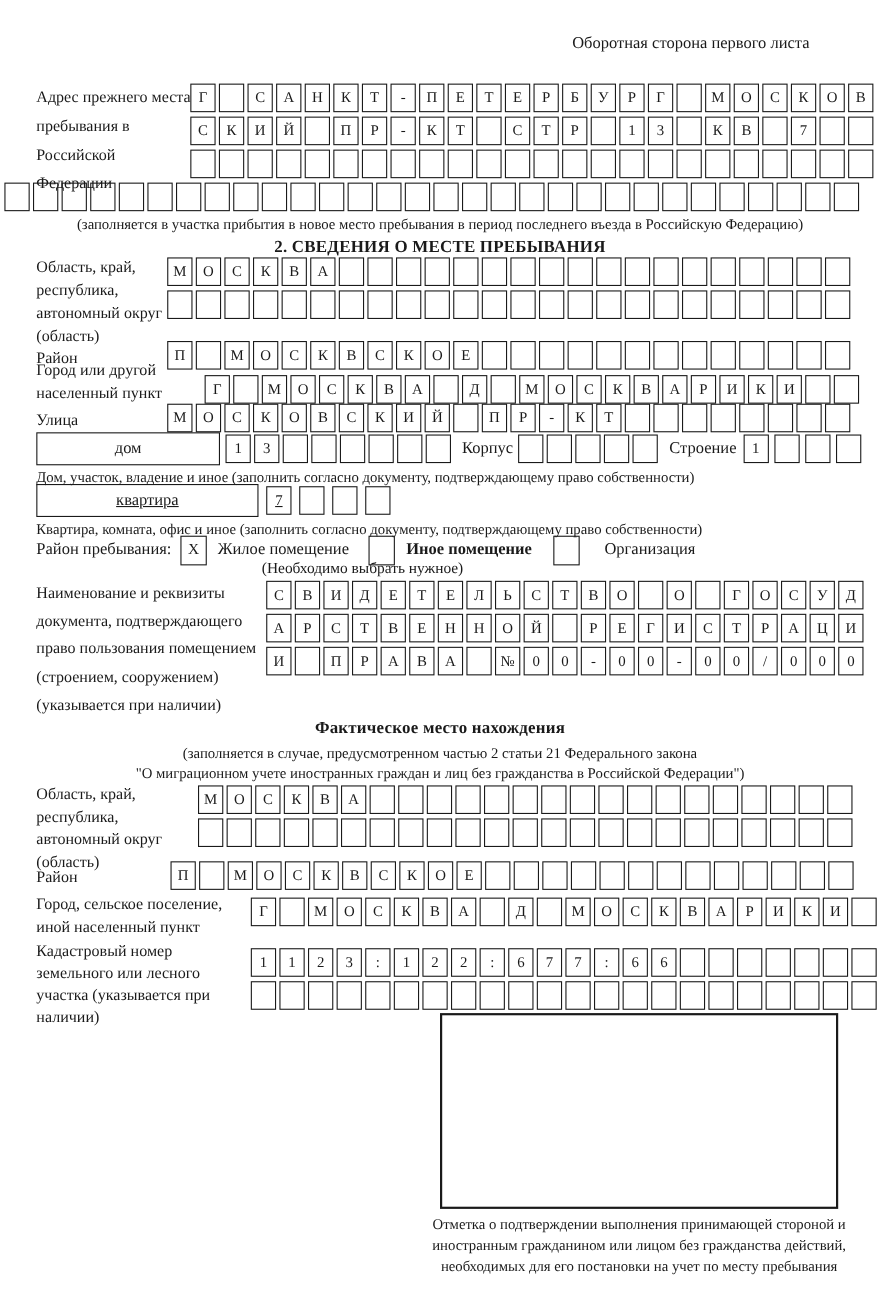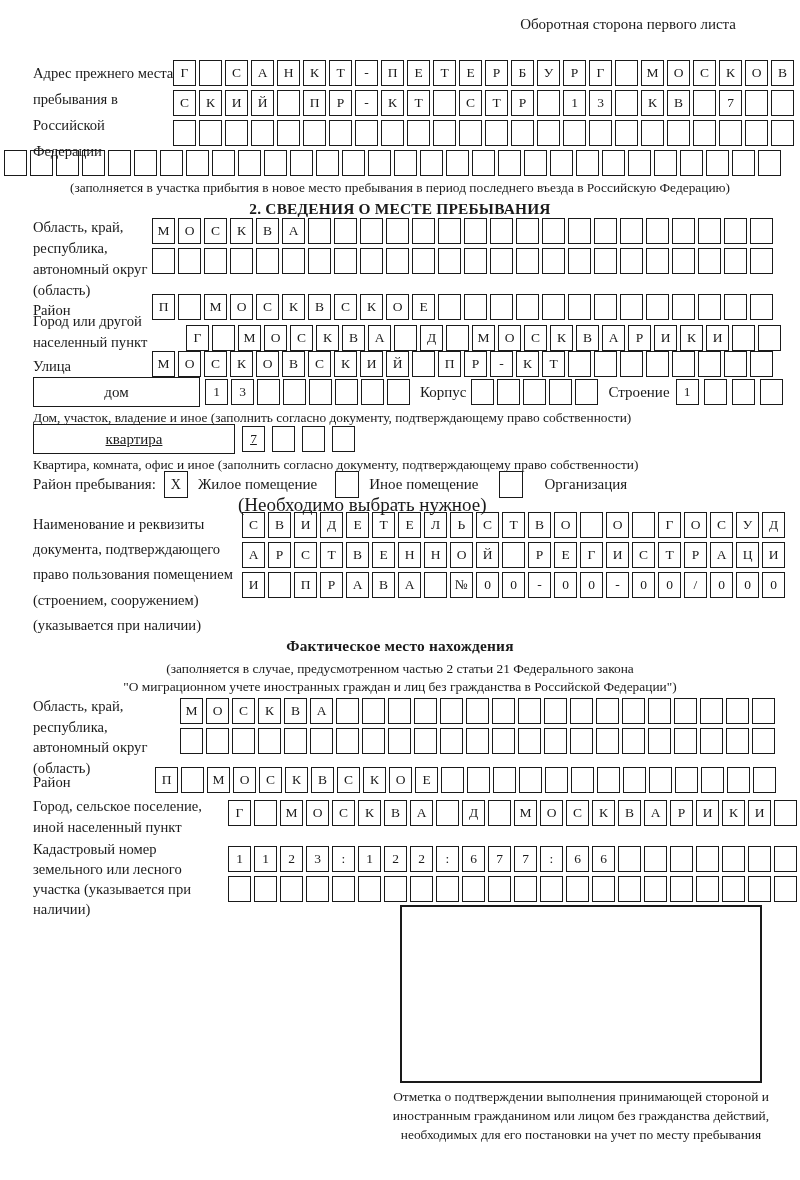--- a/index.html
+++ b/index.html
@@ -1,20 +1,20 @@
 <!DOCTYPE html>
 <html><head>
 <meta charset="utf-8">
 <style>
   html,body{margin:0;padding:0;background:#e8e8e8;}
   .page{
     position:relative;width:800px;height:1180px;margin:0 auto;background:#ffffff;
     font-family:"Liberation Serif","DejaVu Serif",serif;color:#1a1a1a;overflow:hidden;
   }
-  .abs{position:absolute;}
+  .abs{position:absolute;margin-top:16px;}
   .corner{font-size:15px;}
   .lbl{font-size:14.6px;line-height:26px;}
   .lbl-tight{font-size:14.6px;line-height:21px;}
   .cap{font-size:13.4px;white-space:nowrap;}
   .center{left:0;right:0;text-align:center;}
   .hd{font-size:15.4px;font-weight:bold;letter-spacing:.2px;}
   .rows{display:flex;flex-direction:column;gap:4px;}
   .boxrow{display:flex;gap:3px;}
   .cell{
     width:23px;height:26px;border:1.6px solid #1a1a1a;box-sizing:border-box;flex:0 0 auto;
@@ -26,21 +26,21 @@
     height:30px;border:1.6px solid #1a1a1a;box-sizing:border-box;
     display:flex;align-items:center;justify-content:center;font-size:15px;
   }
   .side-label{font-size:15px;}
   .chk{
     width:24px;height:27px;border:1.6px solid #1a1a1a;box-sizing:border-box;
     display:flex;align-items:center;justify-content:center;font-size:14px;flex:0 0 auto;
   }
   .stamp{border:2px solid #1a1a1a;box-sizing:border-box;background:#fff;}
   .stampnote{font-size:13.4px;line-height:19px;text-align:center;}
-  .note-small{font-size:19px;}
+  .note-small{font-size:14px;}
 </style>
 </head>
 <body>
 
 <div class="page">
 
   <div class="abs corner" style="top:16px;right:64px;">Оборотная сторона первого листа</div>
 
   <div class="abs lbl" style="left:33px;top:60px;width:142px;">Адрес прежнего места пребывания в Российской Федерации</div>
   <div class="abs rows" style="left:173px;top:60px;">
@@ -337,21 +337,21 @@
         <span class="cell"></span>
       </span>
   </div>
   <div class="abs cap" style="left:33px;top:457px;">Квартира, комната, офис и иное (заполнить согласно документу, подтверждающему право собственности)</div>
 
   <div class="abs inline-row" style="left:33px;top:471px;">
     <span class="side-label">Район пребывания:</span>
     <span class="chk" style="margin-left:8px;">X</span>
     <span class="side-label" style="margin-left:10px;">Жилое помещение</span>
     <span class="chk" style="margin-left:18px;"></span>
-    <span class="side-label" style="margin-left:10px;">Иное помещение</span>
+    <span class="side-label" style="margin-left:10px;font-weight:bold;">Иное помещение</span>
     <span class="chk" style="margin-left:20px;"></span>
     <span class="side-label" style="margin-left:22px;">Организация</span>
   </div>
   <div class="abs note-small" style="left:238px;top:494px;">(Необходимо выбрать нужное)</div>
 
   <div class="abs" style="left:33px;top:512px;width:216px;font-size:14.6px;line-height:25.2px;">Наименование и реквизиты документа, подтверждающего право пользования помещением (строением, сооружением) (указывается при наличии)</div>
   <div class="abs rows" style="left:242px;top:512px;">
     <div class="boxrow">
         <span class="cell">С</span>
         <span class="cell">В</span>

